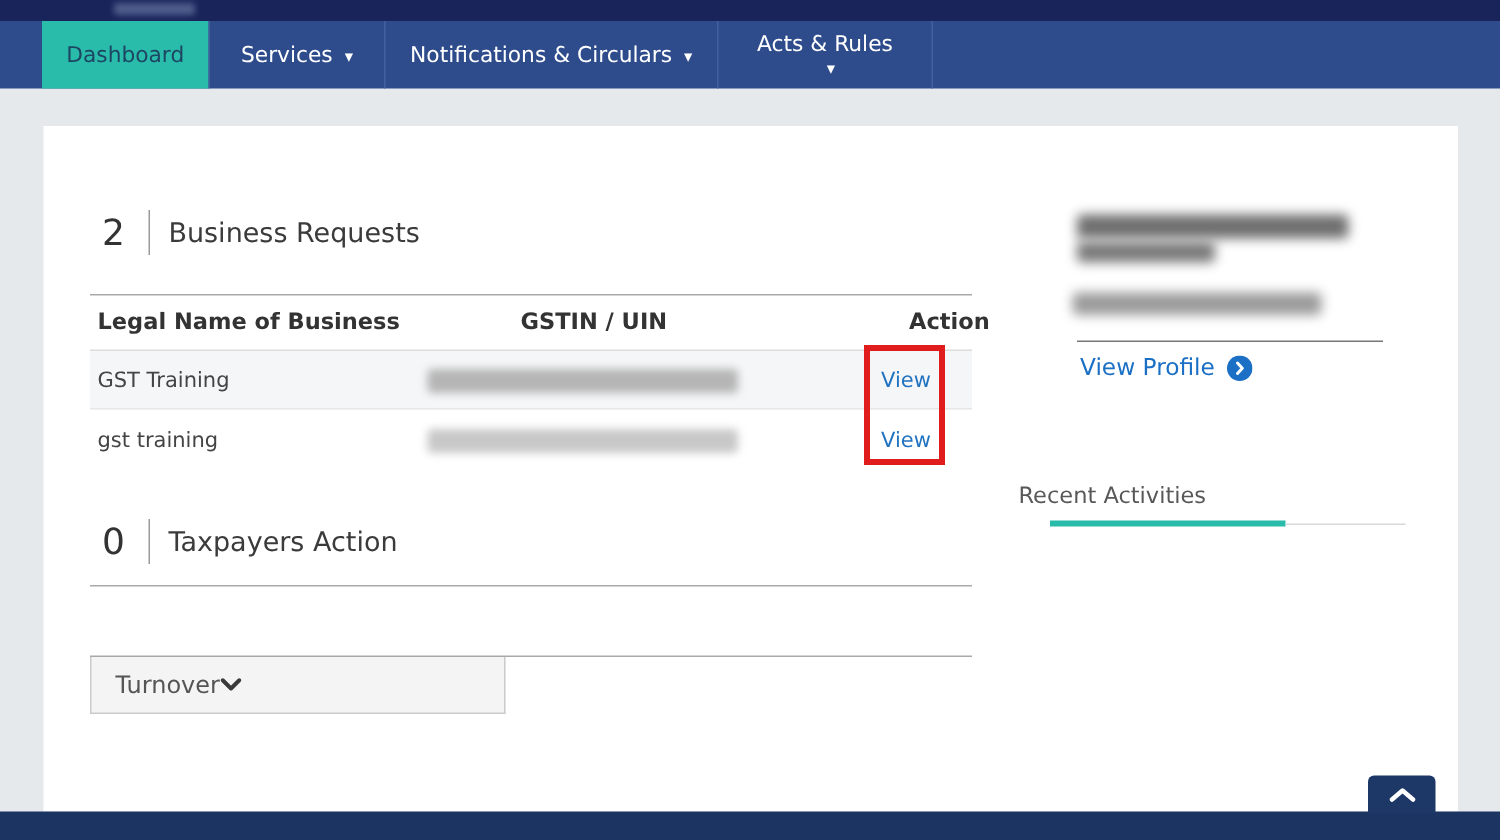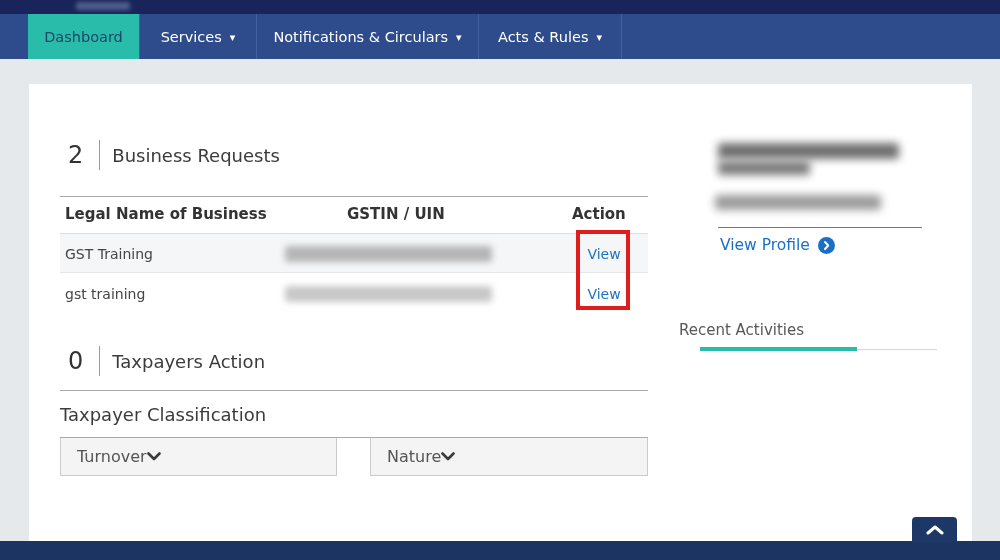--- a/index.html
+++ b/index.html
@@ -23,40 +23,40 @@
     background:#8fa3c8;opacity:.45;filter:blur(2px);border-radius:2px;}
 
   
   .navbar{position:absolute;left:0;top:14px;width:1000px;height:45px;background:var(--nav-blue);
     display:flex;align-items:stretch;padding-left:28px;}
   .nav-item{display:flex;align-items:center;justify-content:center;
     color:#fff;font-size:14.5px;cursor:pointer;border-right:1px solid #41609e;}
   .nav-item:nth-child(1){width:111px;border-right:none;}
   .nav-item:nth-child(2){width:118px;border-left:1px solid #41609e;}
   .nav-item:nth-child(3){width:222px;}
-  .nav-item:nth-child(4){width:143px;}
+  .nav-item:nth-child(4){width:143px;flex-direction:column;}
   .nav-item.active{background:var(--teal-accent);color:#1d4663;}
   .nav-caret{font-size:11px;margin-left:8px;position:relative;top:1px;}
 
   
   .card{position:absolute;left:29px;top:84px;width:943px;height:457px;background:#ffffff;}
 
   
   .stat-heading{position:absolute;left:39px;display:flex;align-items:center;color:#3b3b3b;}
   .stat-number{font-size:24px;color:#333;}
   .stat-divider{width:1px;height:30px;background:#9a9a9a;margin:0 12px 0 16px;}
   .stat-title{font-size:18px;color:#3b3b3b;}
 
   .hline{position:absolute;left:31px;width:588px;height:1px;background:#a9a9a9;}
 
   
   .tbl-head{position:absolute;top:121px;font-size:15px;font-weight:bold;color:#333;}
   .th-legal{left:36px;}
   .th-gstin{left:318px;}
-  .th-action{left:543px;}
+  .th-action{left:577px;}
   .trow{position:absolute;left:31px;width:588px;height:40px;font-size:14px;color:#444;}
   .trow.alt{background:#f4f6f7;border-top:1px solid #ddd;border-bottom:1px solid #e7e7e7;}
   .cell-name{position:absolute;left:5px;top:12px;}
   .cell-blob{position:absolute;left:225px;top:12px;width:207px;height:16px;border-radius:3px;filter:blur(3px);}
   .blob-dark{background:#b5b5b5;}
   .blob-light{background:#c8c8c8;}
   .cell-view{position:absolute;left:516px;top:12px;width:56px;text-align:center;}
   .view-link{color:#2173c2;text-decoration:none;cursor:pointer;}
 
   .annotation-box{position:absolute;left:547px;top:146px;width:54px;height:80px;
@@ -141,31 +141,24 @@
 
     <div class="annotation-box"></div>
 
     <div class="stat-heading" style="top:262px;">
       <span class="stat-number">0</span>
       <span class="stat-divider"></span>
       <span class="stat-title">Taxpayers Action</span>
     </div>
     <div class="hline" style="top:306px;"></div>
 
-    <div class="class-title">Taxpayer Classification</div>
     <div class="hline" style="top:353px;"></div>
 
     <div class="filter-select sel-turnover">
       <span>Turnover</span>
-      <svg width="14" height="9" viewBox="0 0 14 9">
-        <path d="M1.5 1.5 L7 7 L12.5 1.5" fill="none" stroke="#3a3a3a" stroke-width="2.6" stroke-linecap="round" stroke-linejoin="round"></path>
-      </svg>
-    </div>
-    <div class="filter-select sel-nature">
-      <span>Nature</span>
       <svg width="14" height="9" viewBox="0 0 14 9">
         <path d="M1.5 1.5 L7 7 L12.5 1.5" fill="none" stroke="#3a3a3a" stroke-width="2.6" stroke-linecap="round" stroke-linejoin="round"></path>
       </svg>
     </div>
 
     <div class="sb-blob sb-name-1"></div>
     <div class="sb-blob sb-name-2"></div>
     <div class="sb-blob sb-sub"></div>
     <div class="sb-rule"></div>
 

